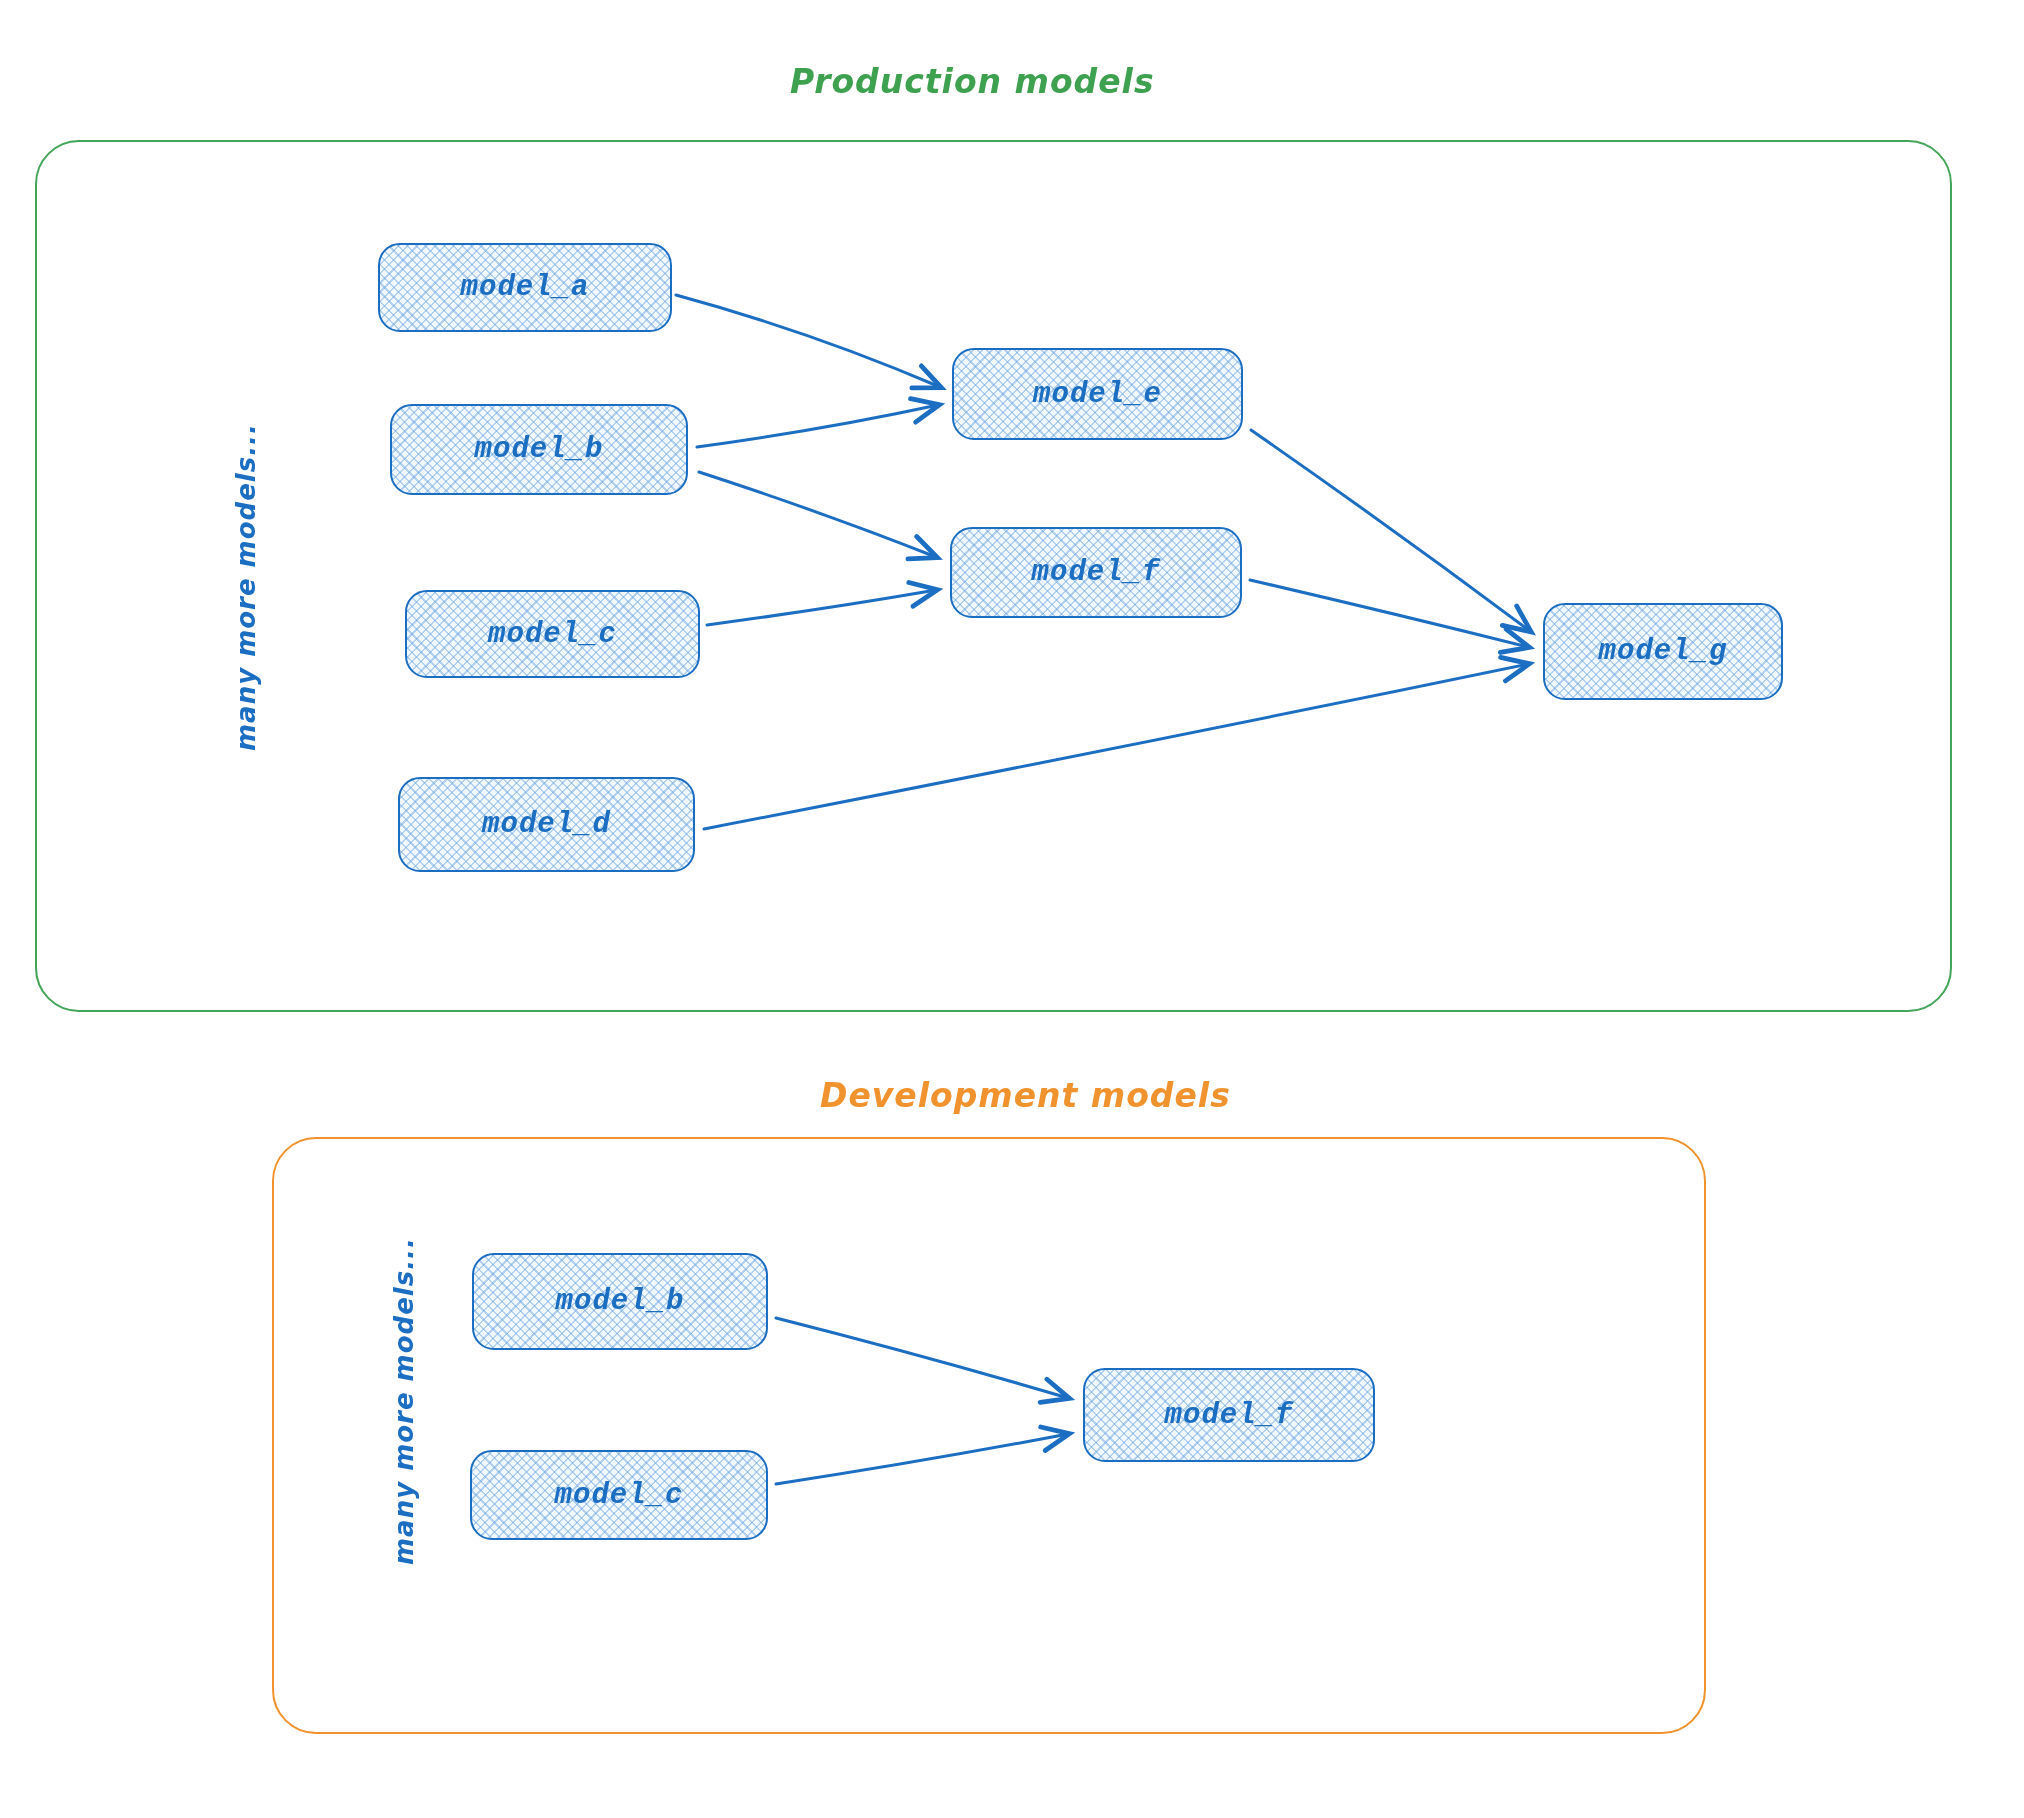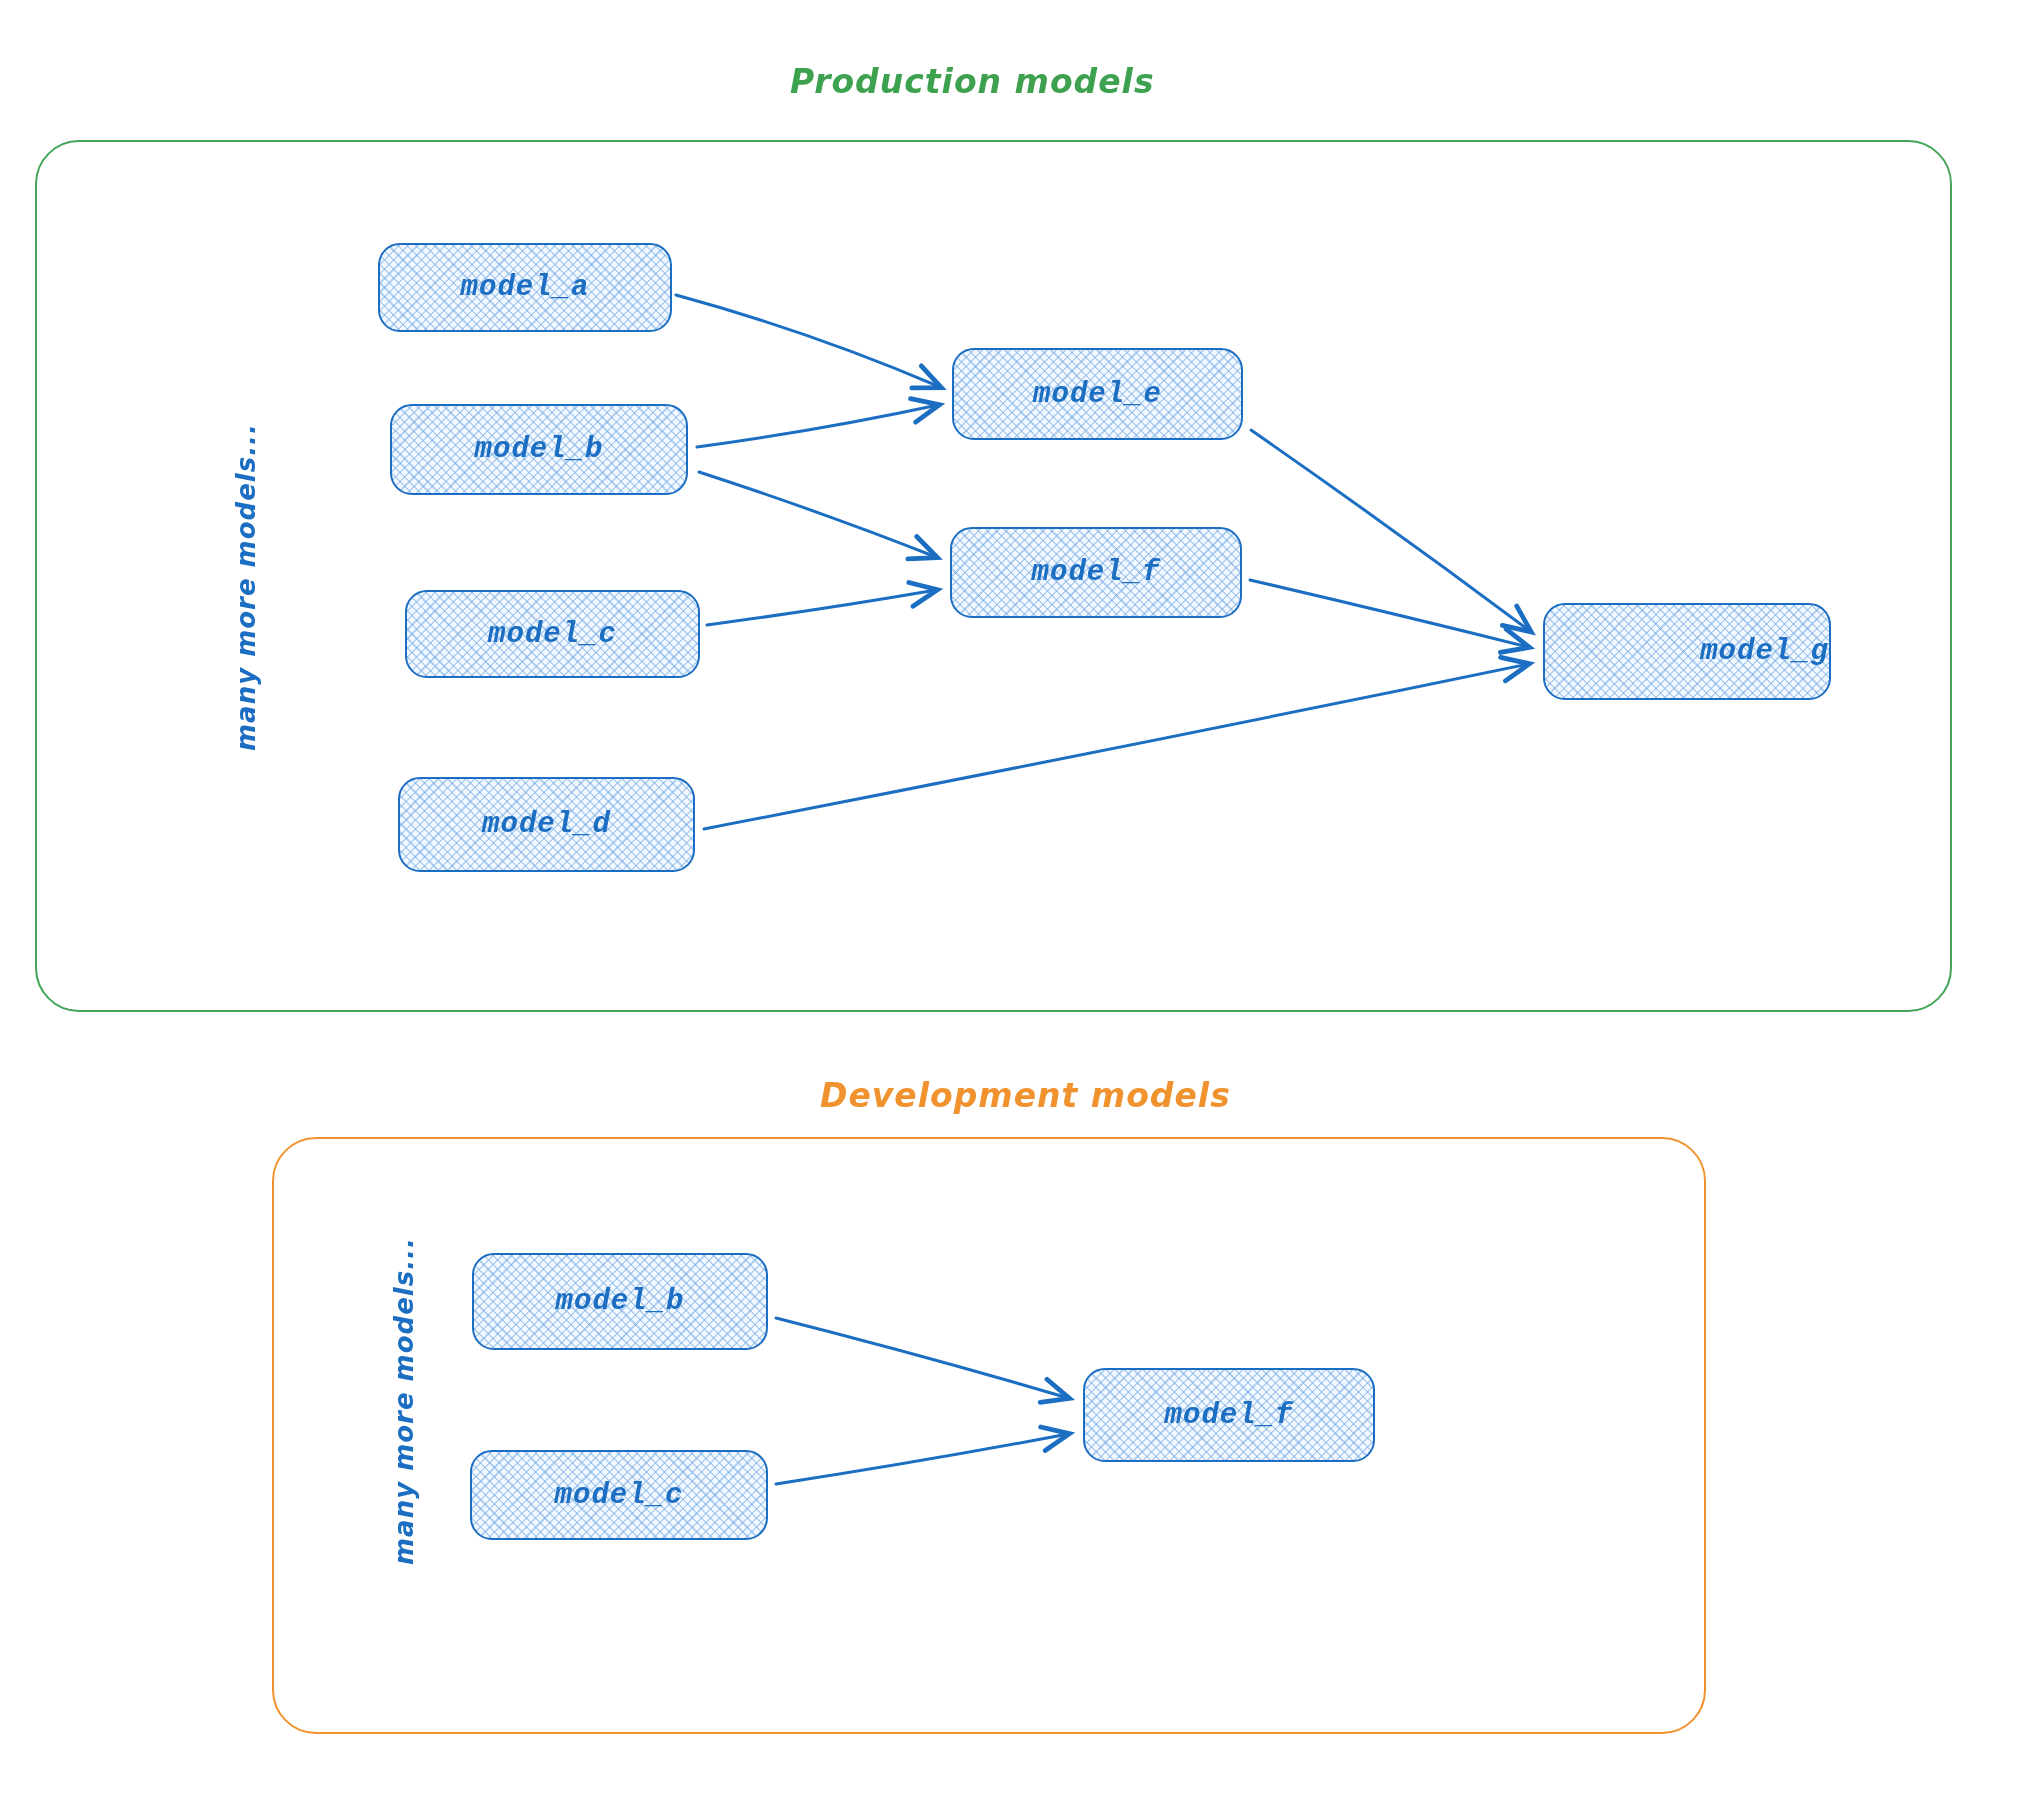--- a/index.html
+++ b/index.html
@@ -98,21 +98,21 @@
   </div>
   <div class="node" style="left:952px;top:348px;width:291px;height:92px;">
     <span>model_e</span>
   </div>
   <div class="node" style="left:398px;top:777px;width:297px;height:95px;">
     <span>model_d</span>
   </div>
   <div class="node" style="left:950px;top:527px;width:292px;height:91px;">
     <span>model_f</span>
   </div>
-  <div class="node" style="left:1543px;top:603px;width:288px;height:97px;justify-content:flex-end;">
+  <div class="node" style="left:1543px;top:603px;width:240px;height:97px;">
     <span>model_g</span>
   </div>
 
   <div class="section-title title-orange" style="left:820px;top:1076px;width:300px;">Development models</div>
 
   <div class="container-frame frame-orange" style="left:272px;top:1137px;width:1430px;height:593px;"></div>
 
   <div class="side-note" style="left:264px;top:1410px;">many more models...</div>
 
   <div class="node" style="left:472px;top:1253px;width:296px;height:97px;">

